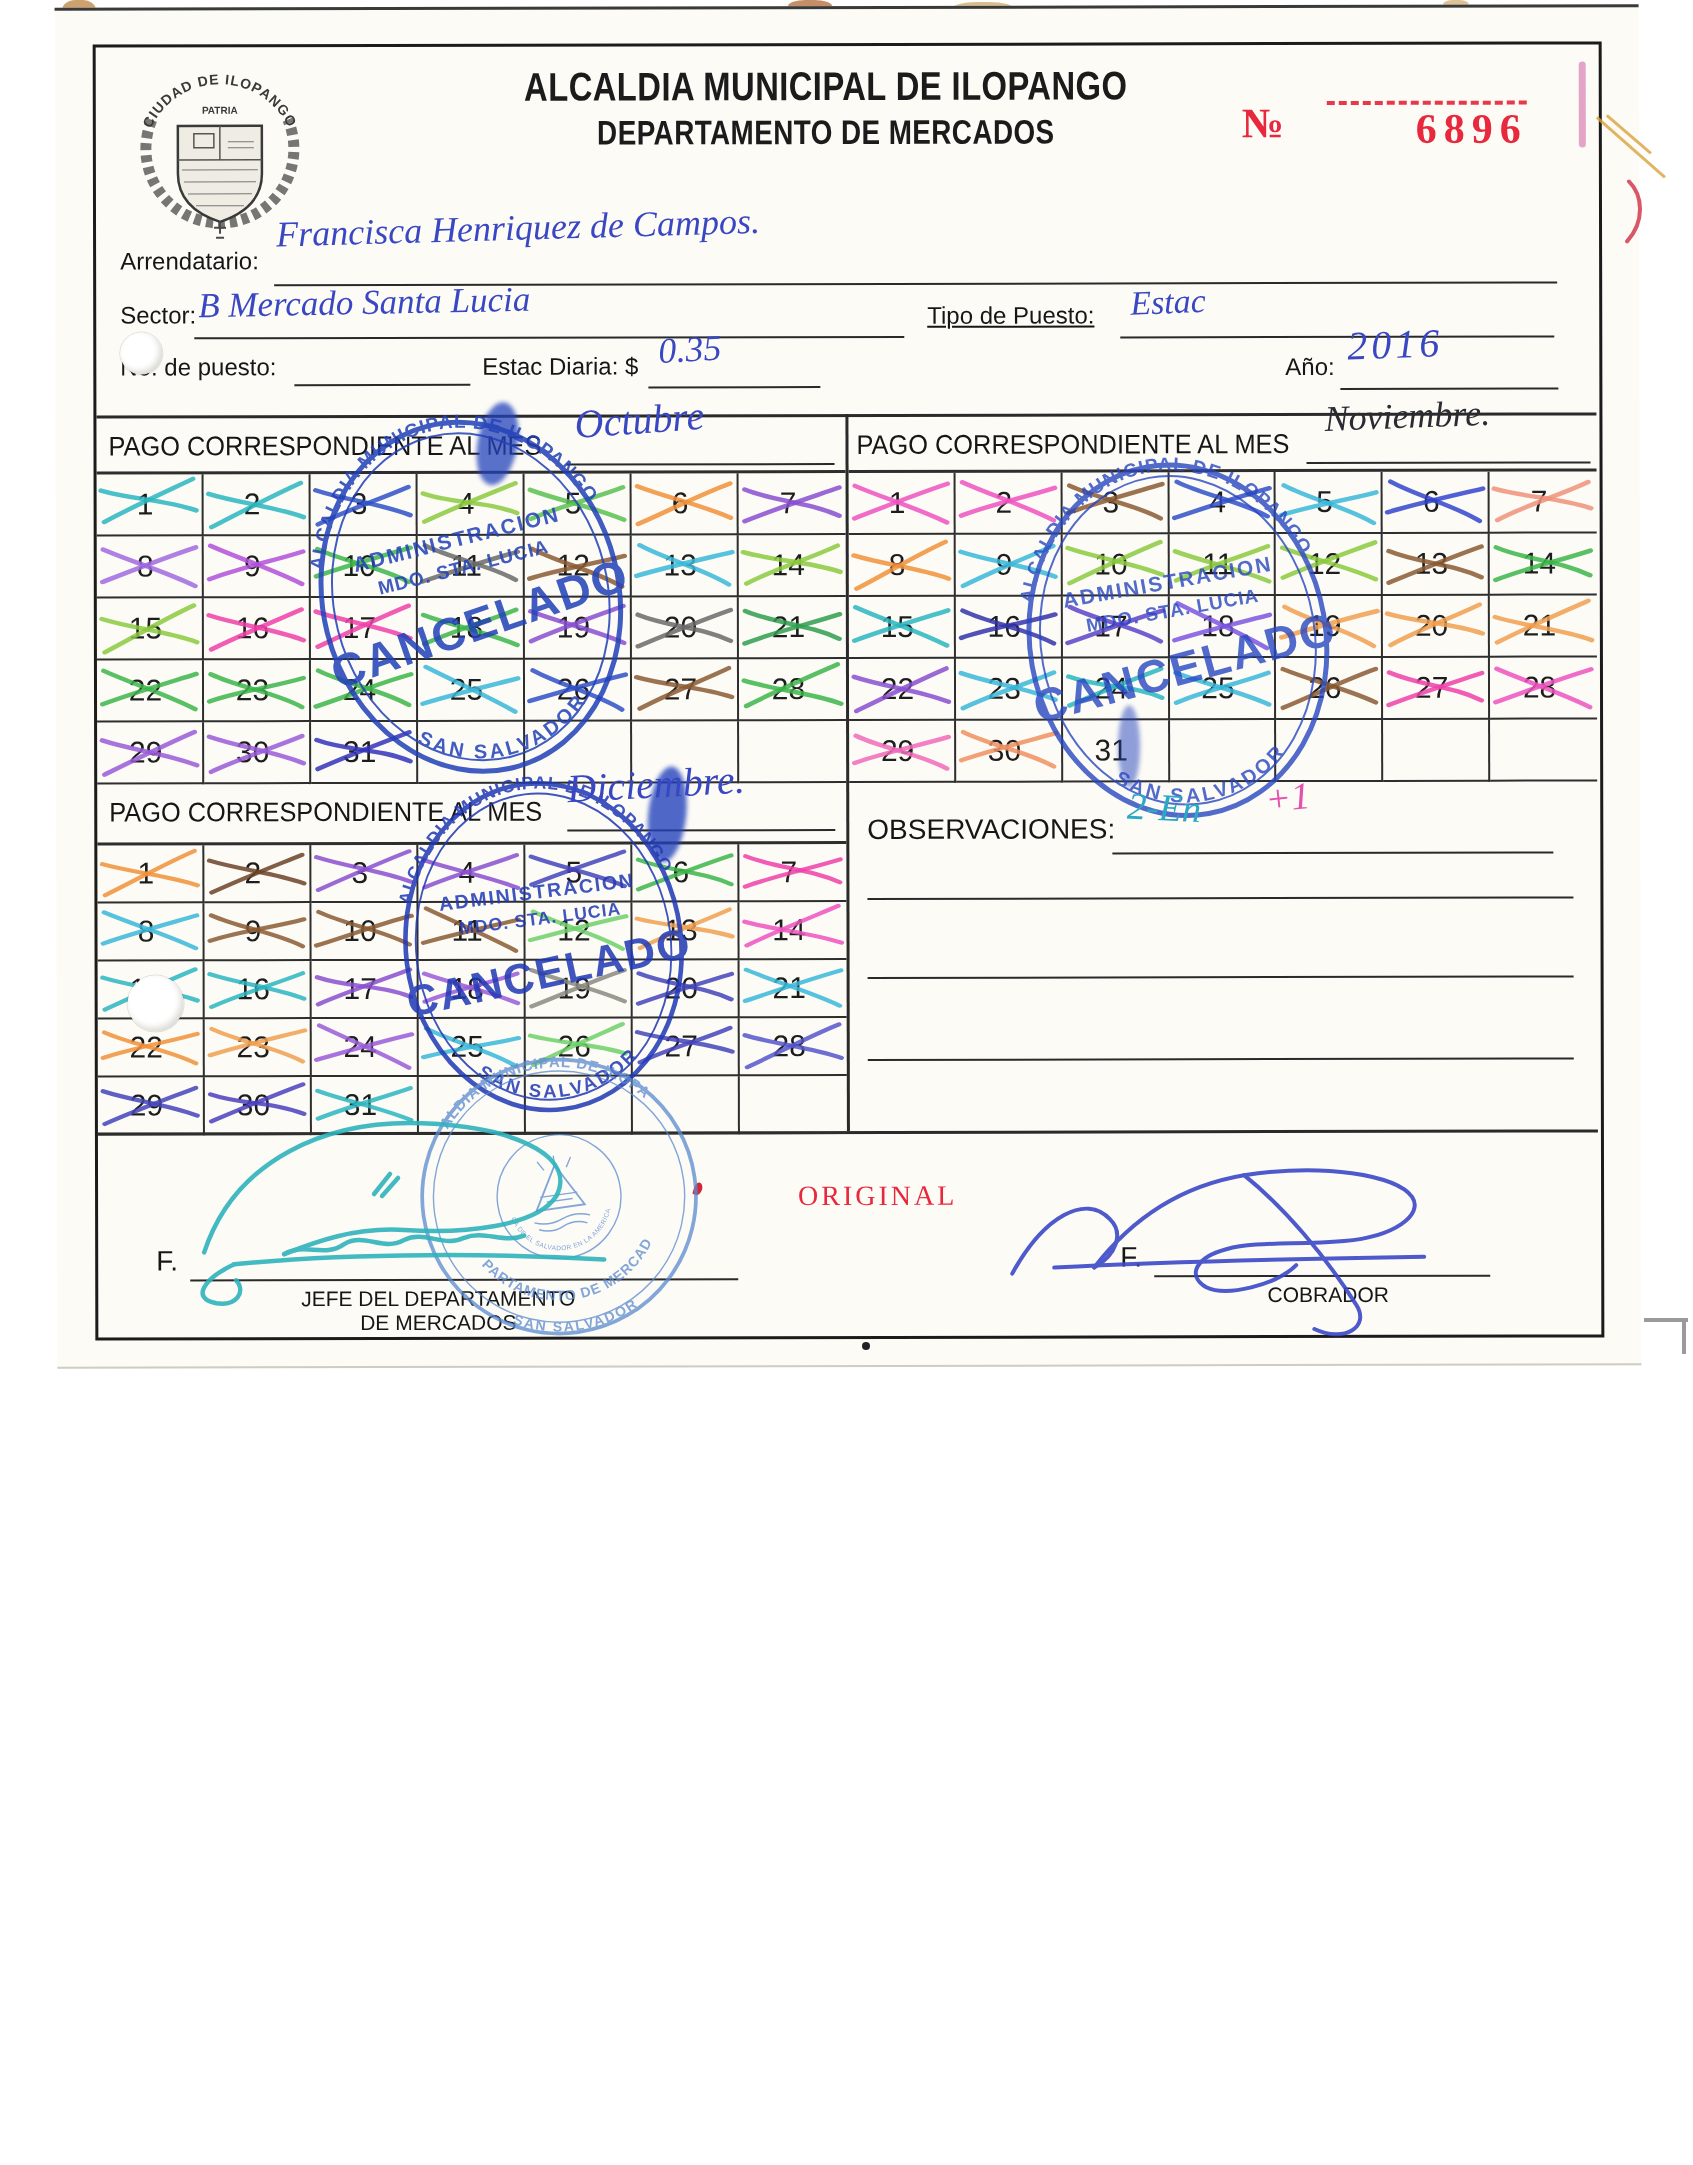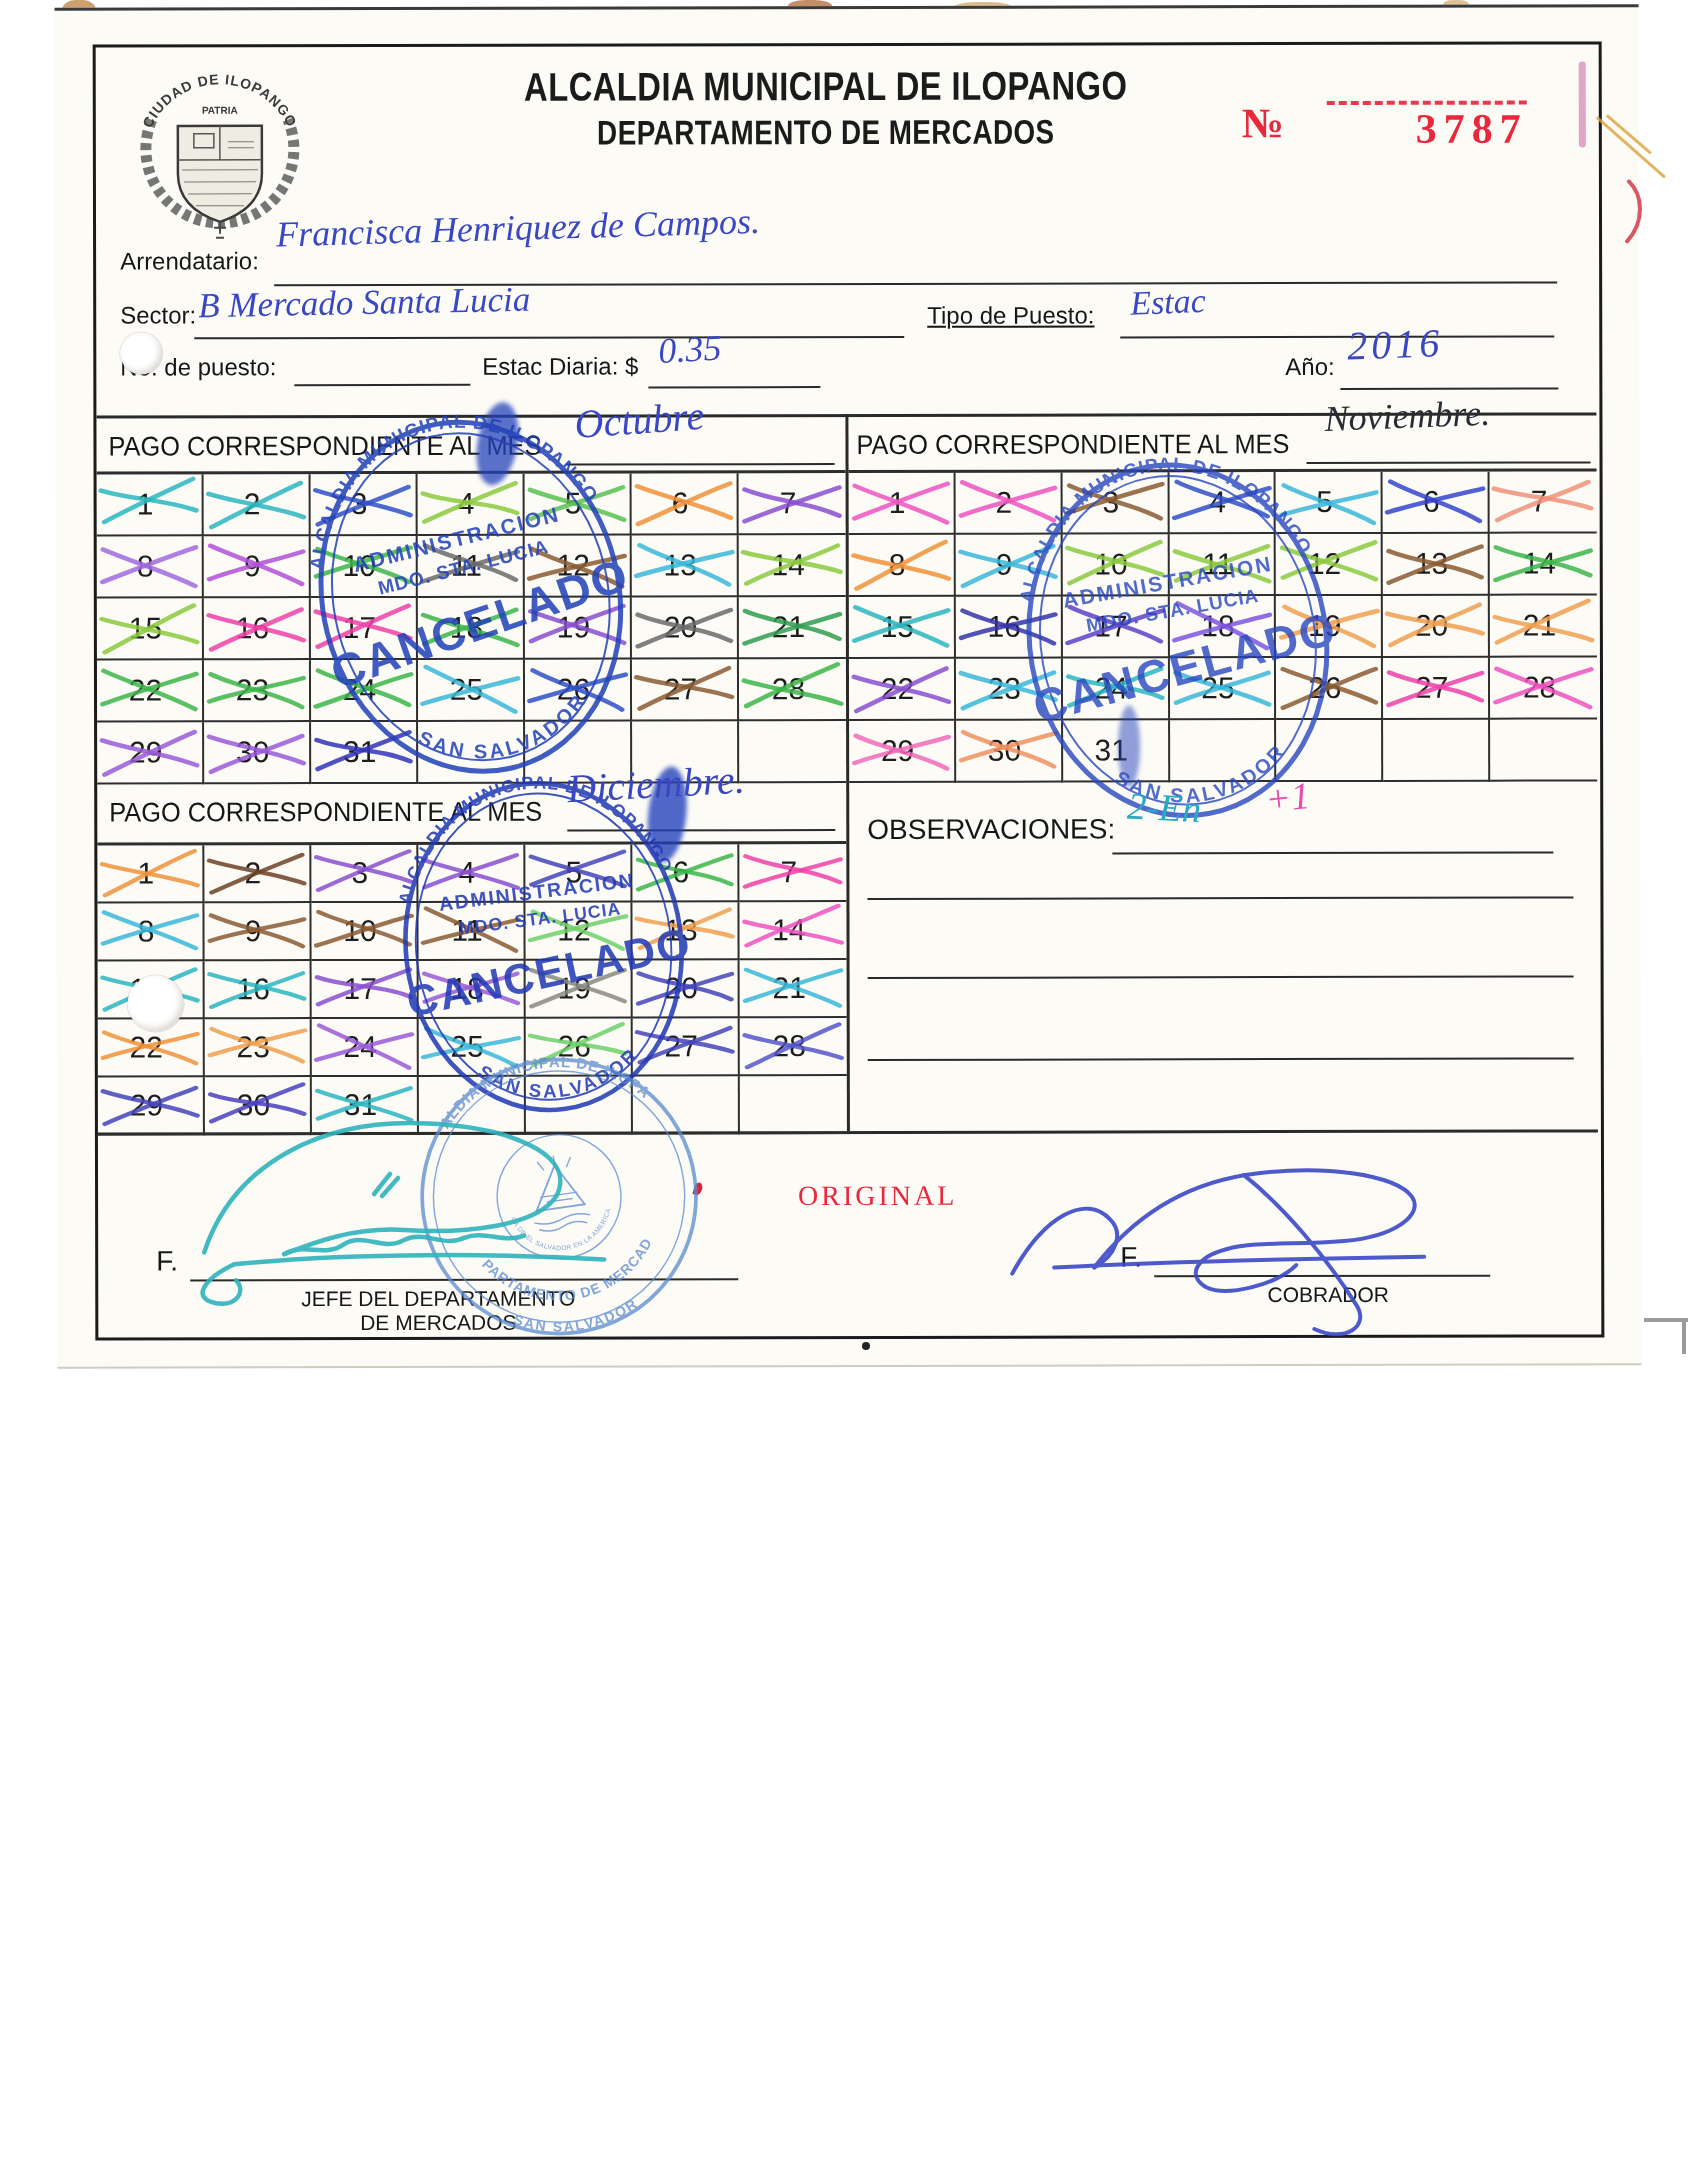--- a/index.html
+++ b/index.html
@@ -70,21 +70,21 @@
         <path d="M 0,68 L 0,80 M -6,74 L 6,74 M -4,84 l 8,0" stroke="#4a4a4a" stroke-width="2"></path>
       </svg>
 
       <div class="abs" style="left:230px;top:18px;width:1000px;text-align:center;">
         <div class="title" style="font-size:40px;">ALCALDIA MUNICIPAL DE ILOPANGO</div>
         <div class="title" style="font-size:34px;margin-top:4px;">DEPARTAMENTO DE MERCADOS</div>
       </div>
 
       <div class="abs serif red" style="left:1146px;top:54px;font-size:42px;font-weight:700;">№</div>
       <div class="abs" style="left:1231px;top:56px;width:200px;border-top:4px dashed #e8394a;"></div>
-      <div class="abs serif red" style="left:1320px;top:60px;font-size:42px;font-weight:700;letter-spacing:7px;">3787</div>
+      <div class="abs serif red" style="left:1320px;top:60px;font-size:42px;font-weight:700;letter-spacing:7px;">6896</div>
 
       <div class="abs lbl" style="left:24px;top:200px;">Arrendatario:</div>
       <div class="abs hand" style="left:180px;top:160px;font-size:36px;transform:rotate(-1.5deg);">Francisca Henriquez de Campos.</div>
       <div class="rule" style="left:178px;top:237px;width:1283px;"></div>
 
       <div class="abs lbl" style="left:24px;top:254px;">Sector:</div>
       <div class="abs hand" style="left:102px;top:236px;font-size:35px;transform:rotate(-1deg);">B Mercado Santa Lucia</div>
       <div class="rule" style="left:98px;top:290px;width:710px;"></div>
       <div class="abs lbl" style="left:831px;top:256px;text-decoration:underline;">Tipo de Puesto:</div>
       <div class="abs hand" style="left:1034px;top:238px;font-size:34px;transform:rotate(-2deg);">Estac</div>

